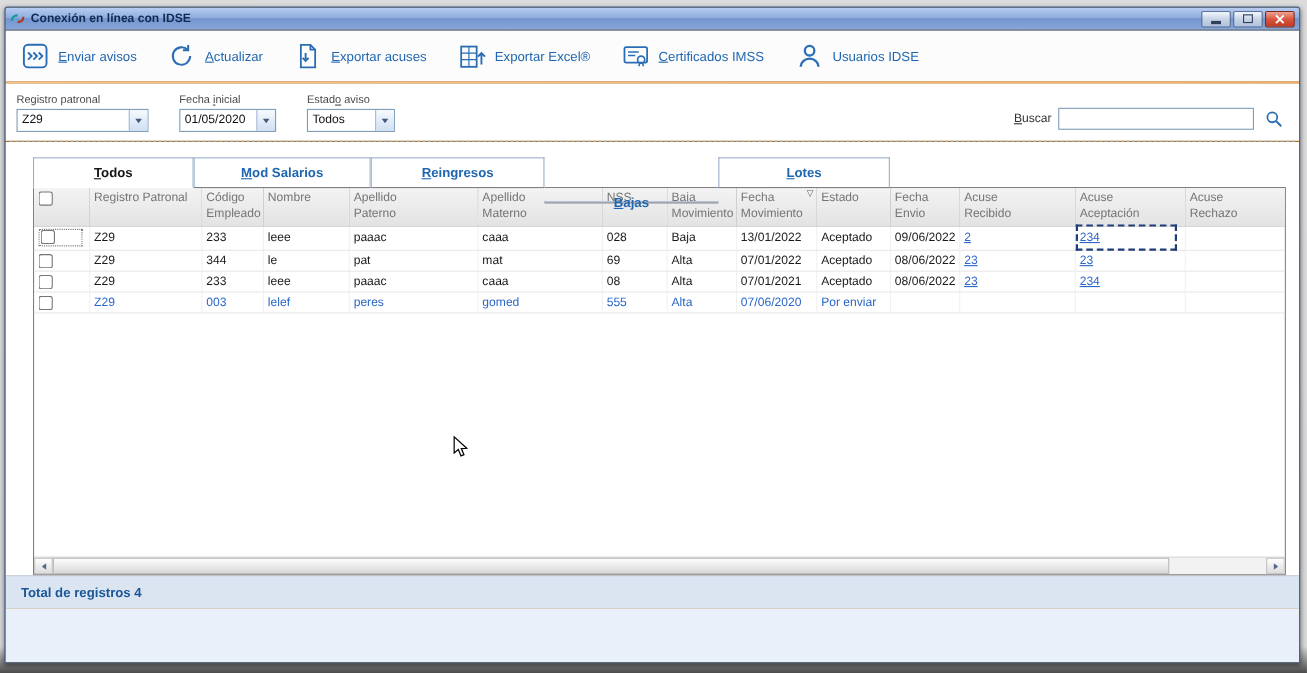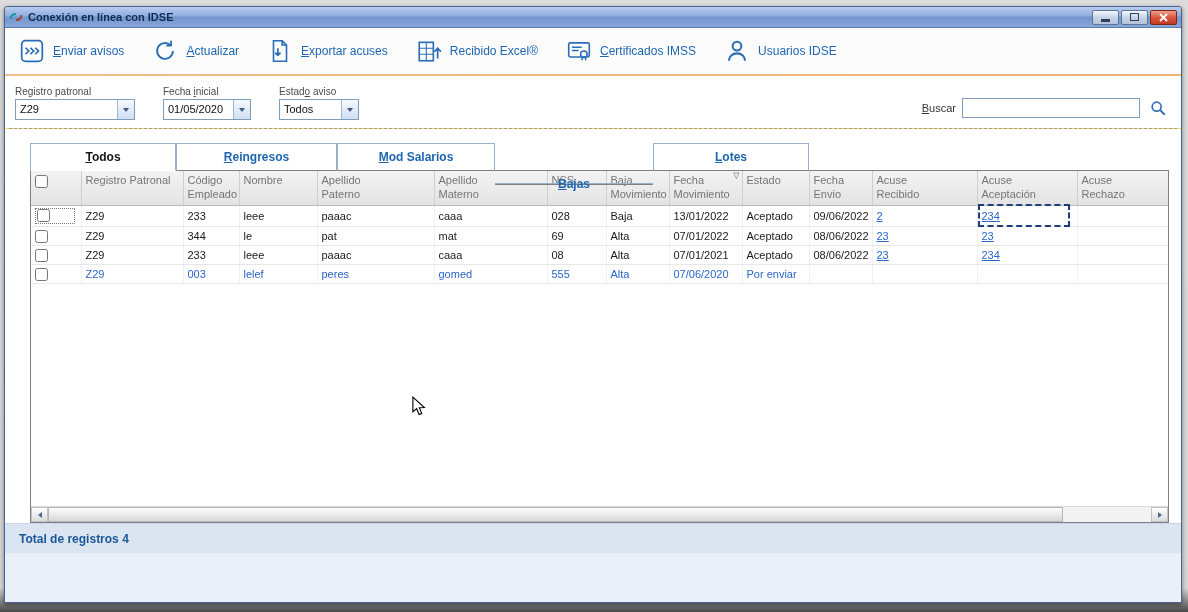--- a/index.html
+++ b/index.html
@@ -2,21 +2,21 @@
 <html><head>
 <meta charset="utf-8">
 <style>
   * { box-sizing: border-box; margin: 0; padding: 0; }
   html, body { width: 1188px; height: 612px; overflow: hidden;
     font-family: "Liberation Sans", sans-serif;
     background: linear-gradient(180deg, #dcdcdc 0%, #d8d8d8 96%, #4a4a4a 100%);
   }
   .window {
     position: absolute; left: 4px; top: 6px; width: 1178px; height: 597px;
-    background: #fde047; border: 1px solid #46648f; border-radius: 3px 3px 0 0;
+    background: #a16207; border: 1px solid #46648f; border-radius: 3px 3px 0 0;
     box-shadow: 0 2px 5px rgba(0,0,0,.45); display: flex; flex-direction: column;
     overflow: hidden;
   }
   
   .titlebar {
     height: 21px; flex: 0 0 21px; display: flex; align-items: center;
     padding: 0 4px; gap: 5px;
     background: linear-gradient(180deg, #b8cdf0 0%, #8fadde 45%, #7495cd 50%, #87a6d9 100%);
     border-bottom: 1px solid #5d7cac;
   }
@@ -166,21 +166,21 @@
         <path d="M10 9.5 v6.5 M7.5 13.5 L10 16 l2.5 -2.5" fill="none" stroke="#2a6db5" stroke-width="1.6"></path>
       </svg>
       <span class="lbl"><span style="text-decoration: underline;">E</span>xportar acuses</span>
     </div>
     <div class="tb-btn">
       <svg width="26" height="26" viewBox="0 0 24 24">
         <rect x="3" y="4" width="13" height="17" fill="none" stroke="#2a6db5" stroke-width="1.5"></rect>
         <path d="M3 9.5 h13 M3 15 h13 M9.5 4 v17" stroke="#2a6db5" stroke-width="1"></path>
         <path d="M20 19 v-9 M17 12.5 l3 -3 3 3" fill="none" stroke="#2a6db5" stroke-width="1.6"></path>
       </svg>
-      <span class="lbl">Recibido Excel®</span>
+      <span class="lbl">Exportar Excel®</span>
     </div>
     <div class="tb-btn">
       <svg width="26" height="26" viewBox="0 0 24 24">
         <rect x="2.5" y="4.5" width="19" height="13" rx="1.5" fill="none" stroke="#2a6db5" stroke-width="1.5"></rect>
         <path d="M5.5 8.5 h9 M5.5 11.5 h6" stroke="#2a6db5" stroke-width="1.3"></path>
         <circle cx="16.5" cy="15" r="3" fill="none" stroke="#2a6db5" stroke-width="1.4"></circle>
         <path d="M15.5 17.6 l-1 3 M17.5 17.6 l1 3" stroke="#2a6db5" stroke-width="1.3"></path>
       </svg>
       <span class="lbl"><span style="text-decoration: underline;">C</span>ertificados IMSS</span>
     </div>
@@ -234,24 +234,24 @@
     </div>
   </div>
   <div class="dashed-sep"></div>
 
   <div class="content">
     <div class="tabs">
       <div class="tab active">
           <span><span style="text-decoration: underline;">T</span>odos</span>
         </div>
       <div class="tab">
+          <span><span style="text-decoration: underline;">M</span>od Salarios</span>
+        </div>
+      <div class="tab">
           <span><span style="text-decoration: underline;">R</span>eingresos</span>
-        </div>
-      <div class="tab">
-          <span><span style="text-decoration: underline;">M</span>od Salarios</span>
         </div>
       <div class="tab">
           <span><span style="text-decoration: underline;">B</span>ajas</span>
         </div>
       <div class="tab">
           <span><span style="text-decoration: underline;">L</span>otes</span>
         </div>
     </div>
 
     <div class="table-frame">

